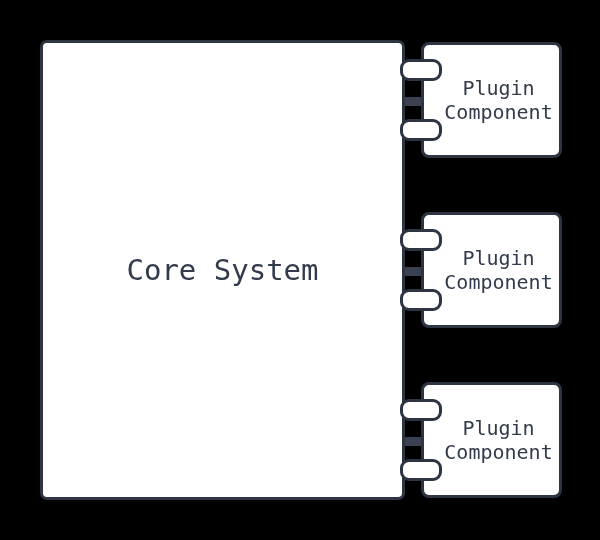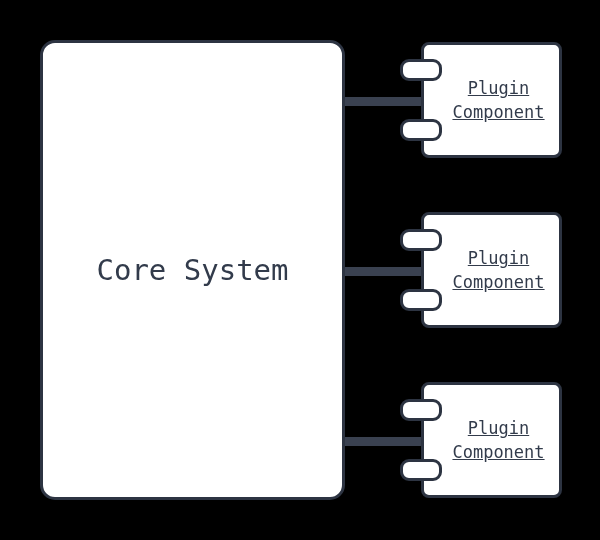--- a/index.html
+++ b/index.html
@@ -25,23 +25,23 @@
     background: var(--fill);
     border: 3px solid var(--stroke);
     display: flex;
     align-items: center;
     justify-content: center;
     text-align: center;
   }
   .core-node {
     left: 40px;
     top: 40px;
-    width: 305px;
+    width: 365px;
     height: 460px;
-    border-radius: 15px;
+    border-radius: 7px;
     z-index: 2;
   }
   .core-node .node-label {
     font-size: 29px;
     letter-spacing: 0px;
     white-space: nowrap;
   }
   .plugin-group {
     position: absolute;
     left: 344px;
@@ -62,26 +62,25 @@
   }
   .plugin-node {
     left: 77px;
     top: 0;
     width: 141px;
     height: 116px;
     border-radius: 8px;
     z-index: 2;
   }
   .plugin-node .node-label {
-    font-size: 17px;
+    font-size: 20px;
     line-height: 24px;
     padding-left: 14px;
     overflow-wrap: break-word;
     width: 130px;
-    text-decoration: underline;
   }
   .port {
     position: absolute;
     left: 56px;
     width: 42px;
     height: 22px;
     background: var(--fill);
     border: 3px solid var(--stroke);
     border-radius: 9px;
     z-index: 3;

